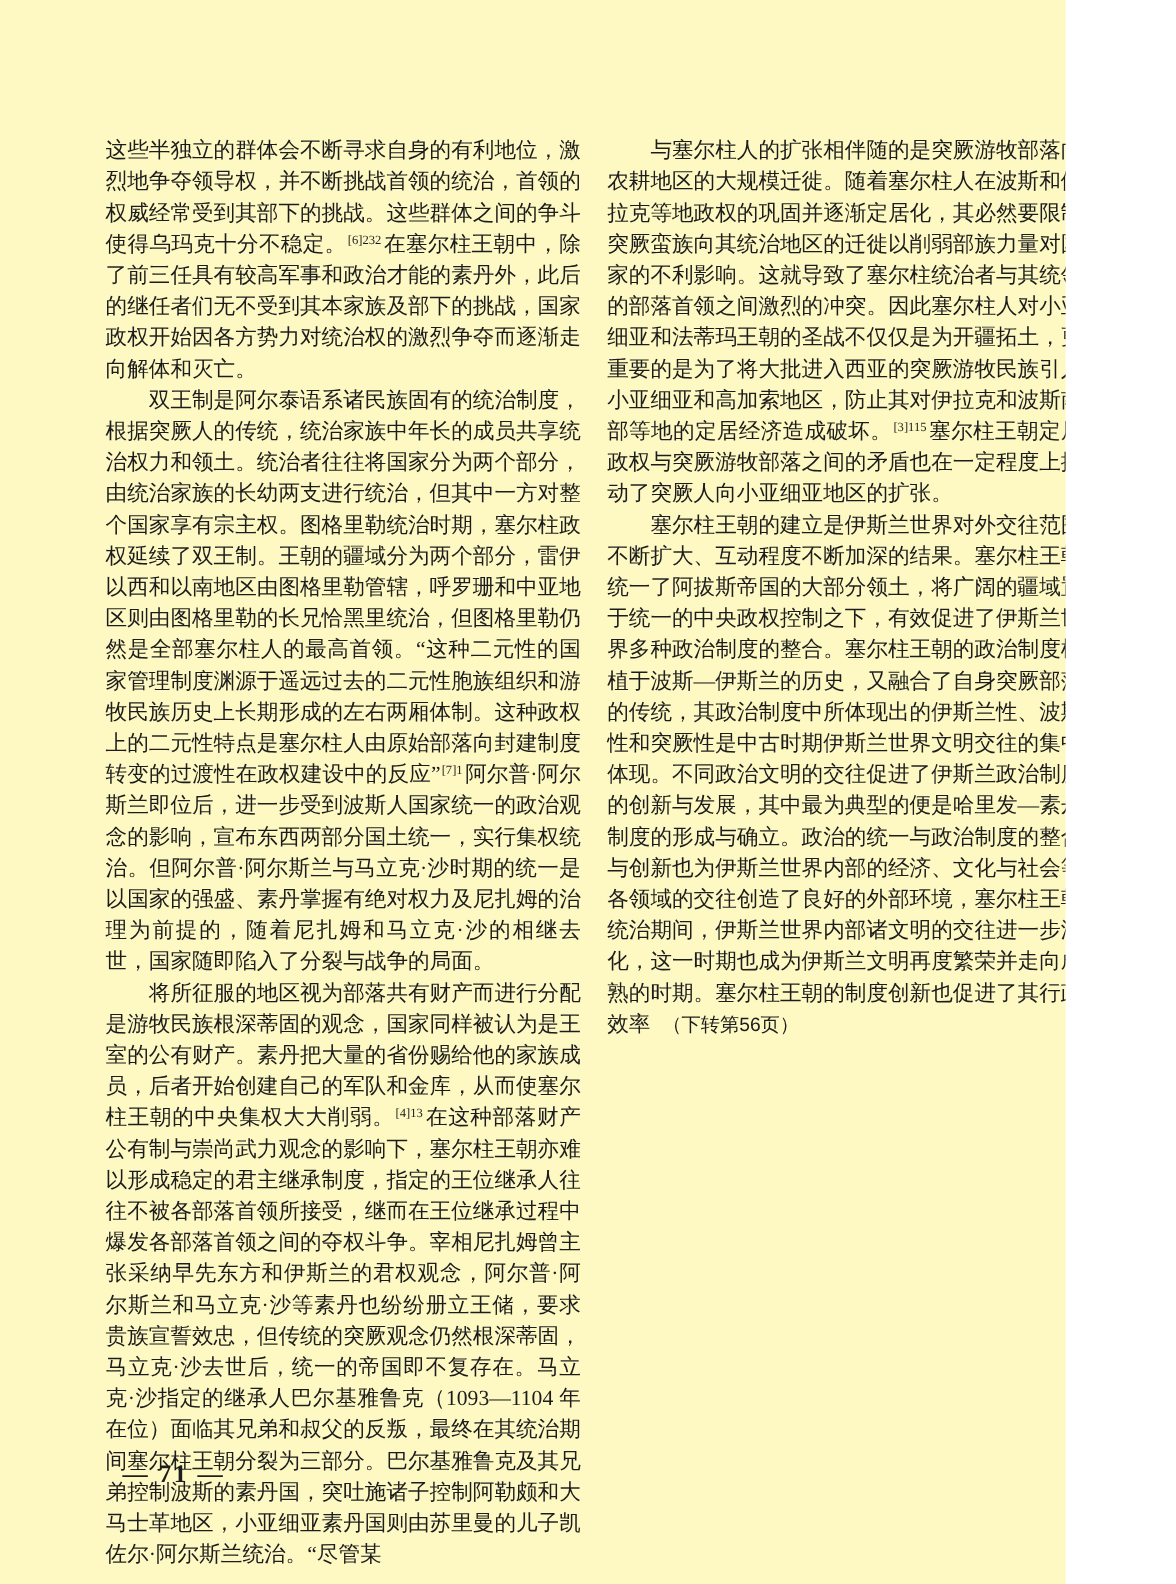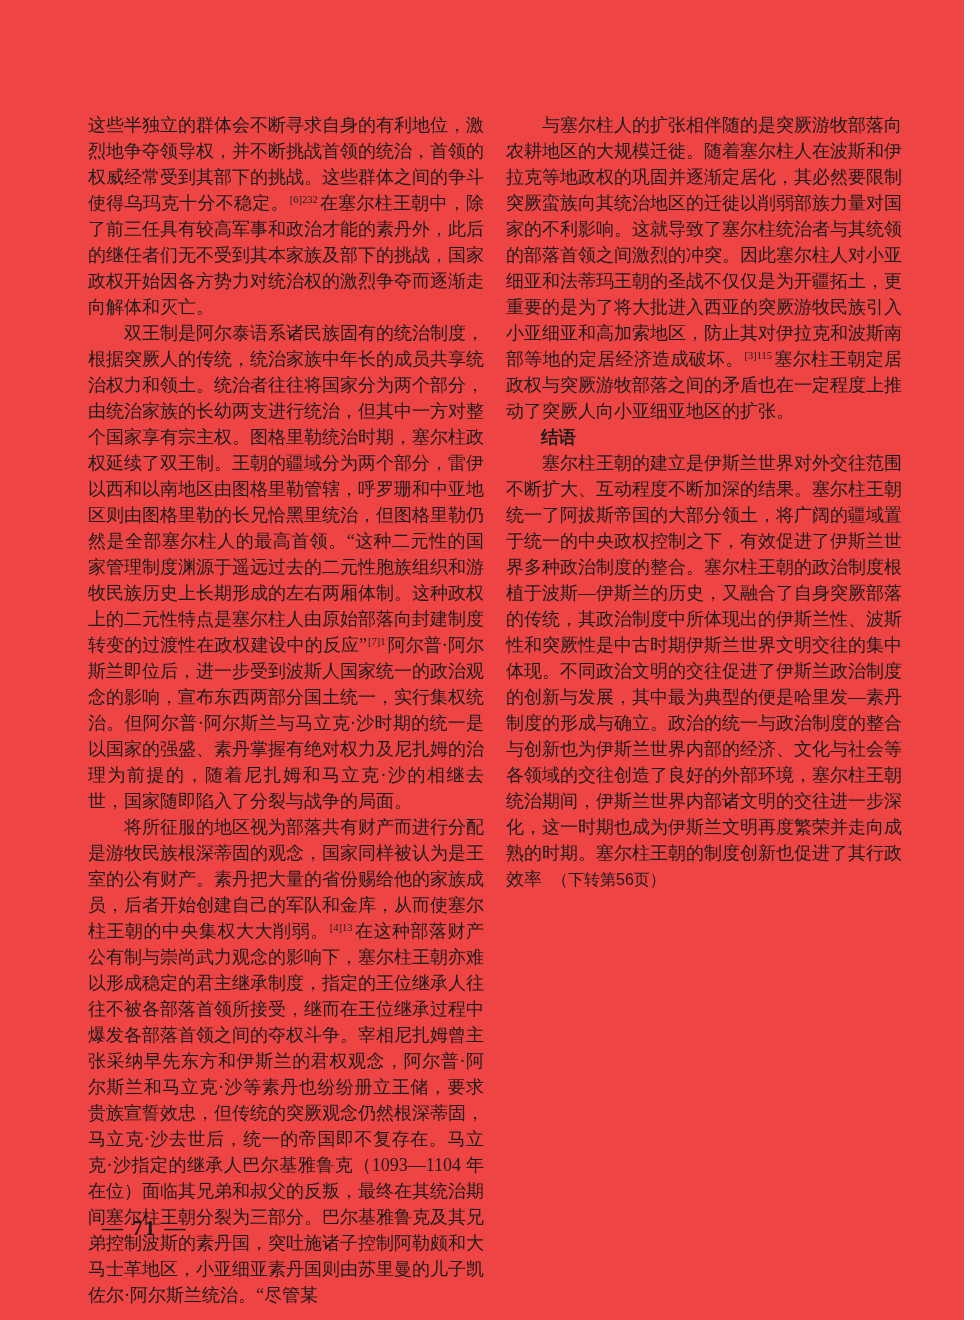--- a/index.html
+++ b/index.html
@@ -1,20 +1,20 @@
 <!DOCTYPE html>
 <html lang="zh"><head>
 <meta charset="utf-8">
 <style>
   html, body { margin: 0; padding: 0; }
   .page {
     position: relative;
-    width: 964px;
+    width: 888px;
     height: 1320px;
-    background: #ef4444;
+    background: #fef9c3;
     overflow: hidden;
     font-family: "Liberation Serif", "DejaVu Serif", serif;
     color: #1c1c1c;
   }
   .content {
     position: absolute;
     left: 88px;
     top: 112px;
     width: 814px;
     display: flex;
@@ -62,18 +62,17 @@
 
 <div class="page">
   <div class="content">
     <div class="col" id="col-left">
         <p class="para continuation">这些半独立的群体会不断寻求自身的有利地位，激烈地争夺领导权，并不断挑战首领的统治，首领的权威经常受到其部下的挑战。这些群体之间的争斗使得乌玛克十分不稳定。<sup class="cite">[6]232</sup>在塞尔柱王朝中，除了前三任具有较高军事和政治才能的素丹外，此后的继任者们无不受到其本家族及部下的挑战，国家政权开始因各方势力对统治权的激烈争夺而逐渐走向解体和灭亡。</p>
         <p class="para indent">双王制是阿尔泰语系诸民族固有的统治制度，根据突厥人的传统，统治家族中年长的成员共享统治权力和领土。统治者往往将国家分为两个部分，由统治家族的长幼两支进行统治，但其中一方对整个国家享有宗主权。图格里勒统治时期，塞尔柱政权延续了双王制。王朝的疆域分为两个部分，雷伊以西和以南地区由图格里勒管辖，呼罗珊和中亚地区则由图格里勒的长兄恰黑里统治，但图格里勒仍然是全部塞尔柱人的最高首领。“这种二元性的国家管理制度渊源于遥远过去的二元性胞族组织和游牧民族历史上长期形成的左右两厢体制。这种政权上的二元性特点是塞尔柱人由原始部落向封建制度转变的过渡性在政权建设中的反应”<sup class="cite">[7]1</sup>阿尔普·阿尔斯兰即位后，进一步受到波斯人国家统一的政治观念的影响，宣布东西两部分国土统一，实行集权统治。但阿尔普·阿尔斯兰与马立克·沙时期的统一是以国家的强盛、素丹掌握有绝对权力及尼扎姆的治理为前提的，随着尼扎姆和马立克·沙的相继去世，国家随即陷入了分裂与战争的局面。</p>
         <p class="para indent">将所征服的地区视为部落共有财产而进行分配是游牧民族根深蒂固的观念，国家同样被认为是王室的公有财产。素丹把大量的省份赐给他的家族成员，后者开始创建自己的军队和金库，从而使塞尔柱王朝的中央集权大大削弱。<sup class="cite">[4]13</sup>在这种部落财产公有制与崇尚武力观念的影响下，塞尔柱王朝亦难以形成稳定的君主继承制度，指定的王位继承人往往不被各部落首领所接受，继而在王位继承过程中爆发各部落首领之间的夺权斗争。宰相尼扎姆曾主张采纳早先东方和伊斯兰的君权观念，阿尔普·阿尔斯兰和马立克·沙等素丹也纷纷册立王储，要求贵族宣誓效忠，但传统的突厥观念仍然根深蒂固，马立克·沙去世后，统一的帝国即不复存在。马立克·沙指定的继承人巴尔基雅鲁克（1093—1104 年在位）面临其兄弟和叔父的反叛，最终在其统治期间塞尔柱王朝分裂为三部分。巴尔基雅鲁克及其兄弟控制波斯的素丹国，突吐施诸子控制阿勒颇和大马士革地区，小亚细亚素丹国则由苏里曼的儿子凯佐尔·阿尔斯兰统治。“尽管某</p>
       </div>
     <div class="col" id="col-right">
         <p class="para indent">与塞尔柱人的扩张相伴随的是突厥游牧部落向农耕地区的大规模迁徙。随着塞尔柱人在波斯和伊拉克等地政权的巩固并逐渐定居化，其必然要限制突厥蛮族向其统治地区的迁徙以削弱部族力量对国家的不利影响。这就导致了塞尔柱统治者与其统领的部落首领之间激烈的冲突。因此塞尔柱人对小亚细亚和法蒂玛王朝的圣战不仅仅是为开疆拓土，更重要的是为了将大批进入西亚的突厥游牧民族引入小亚细亚和高加索地区，防止其对伊拉克和波斯南部等地的定居经济造成破坏。<sup class="cite">[3]115</sup>塞尔柱王朝定居政权与突厥游牧部落之间的矛盾也在一定程度上推动了突厥人向小亚细亚地区的扩张。</p>
-        <p class="para heading">结语</p>
         <p class="para indent">塞尔柱王朝的建立是伊斯兰世界对外交往范围不断扩大、互动程度不断加深的结果。塞尔柱王朝统一了阿拔斯帝国的大部分领土，将广阔的疆域置于统一的中央政权控制之下，有效促进了伊斯兰世界多种政治制度的整合。塞尔柱王朝的政治制度根植于波斯—伊斯兰的历史，又融合了自身突厥部落的传统，其政治制度中所体现出的伊斯兰性、波斯性和突厥性是中古时期伊斯兰世界文明交往的集中体现。不同政治文明的交往促进了伊斯兰政治制度的创新与发展，其中最为典型的便是哈里发—素丹制度的形成与确立。政治的统一与政治制度的整合与创新也为伊斯兰世界内部的经济、文化与社会等各领域的交往创造了良好的外部环境，塞尔柱王朝统治期间，伊斯兰世界内部诸文明的交往进一步深化，这一时期也成为伊斯兰文明再度繁荣并走向成熟的时期。塞尔柱王朝的制度创新也促进了其行政效率<span class="note">（下转第56页）</span></p>
       </div>
   </div>
   <div class="page-number">— 71 —</div>
 </div>
 
 </body></html>

